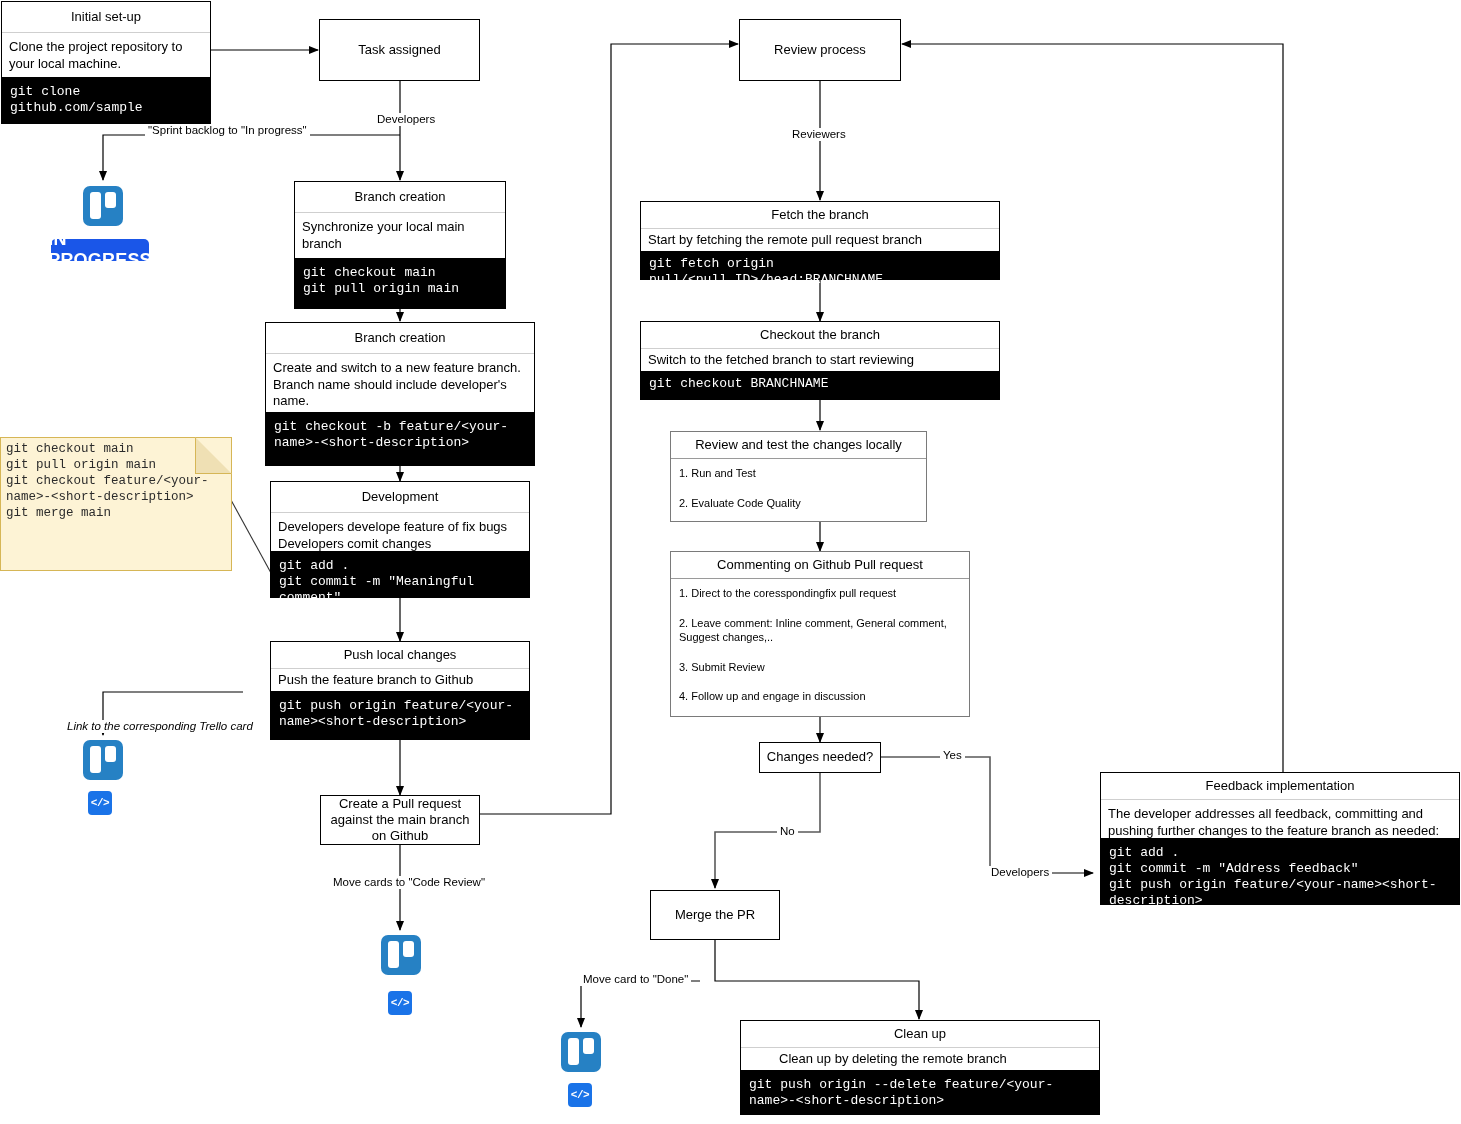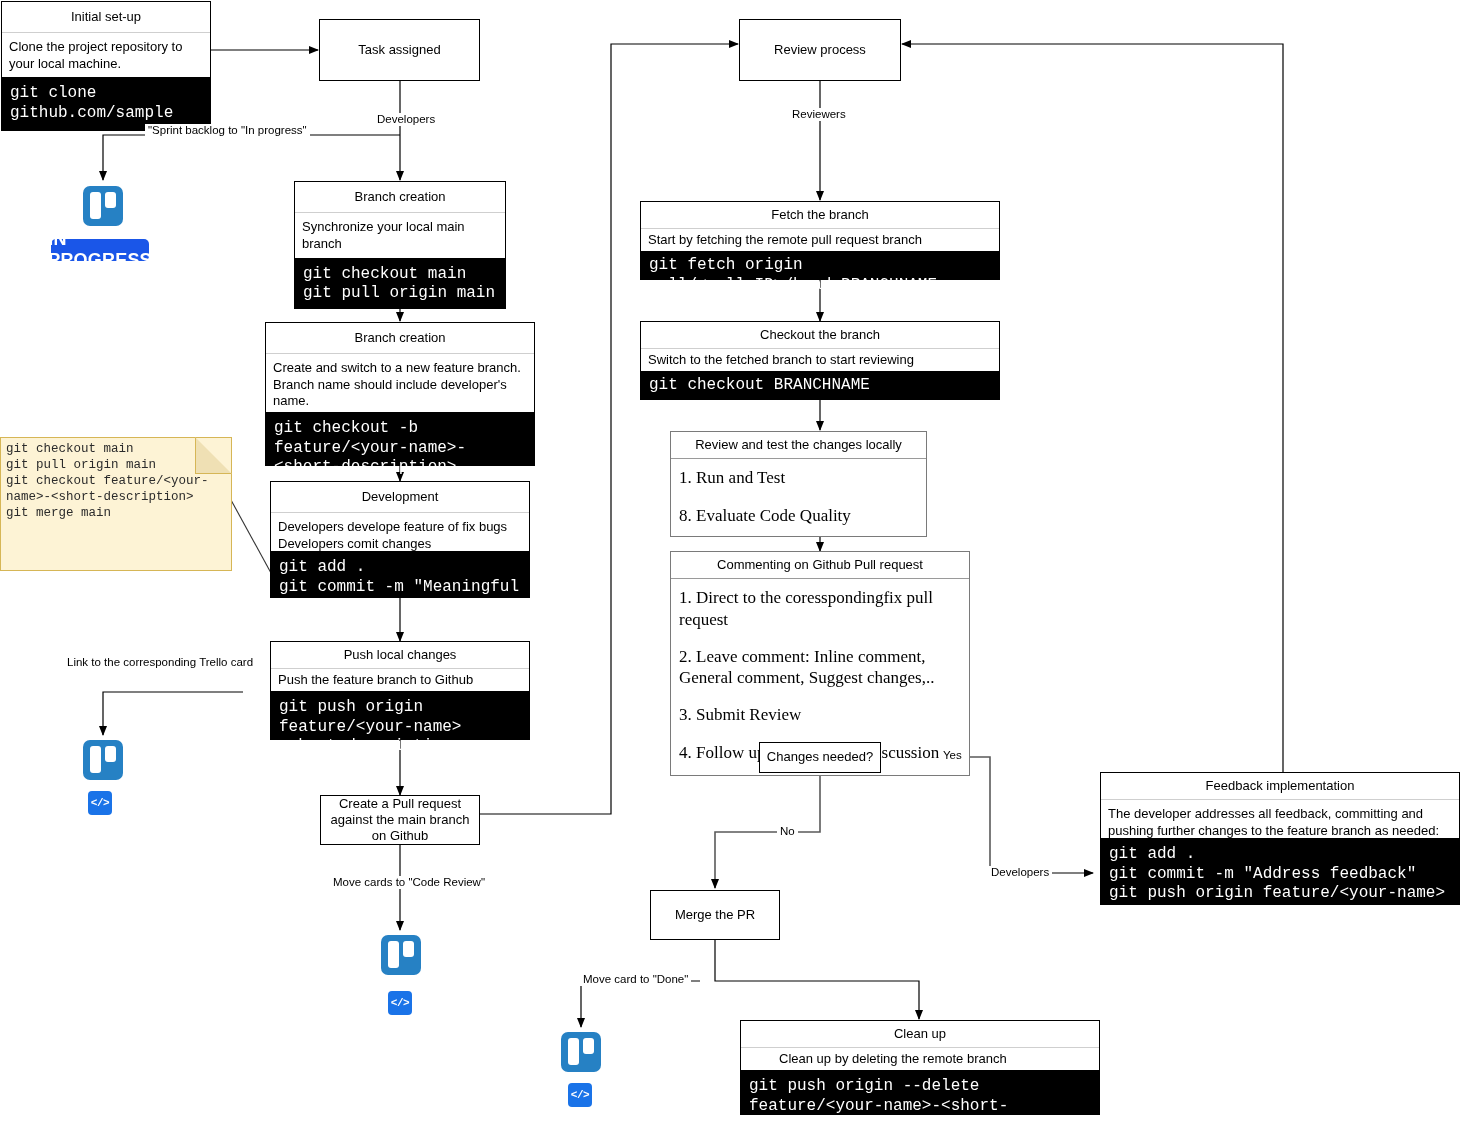--- a/index.html
+++ b/index.html
@@ -45,31 +45,30 @@
   .n-title.gray { border-bottom: 1px solid #9a9a9a; }
   .n-body {
     box-sizing: border-box;
     padding: 6px 7px;
     font-size: 13px;
     background: #ffffff;
   }
   .n-list {
     box-sizing: border-box;
     padding: 8px 8px 10px 8px;
-    font-size: 17px;
-    font-family: Liberation Serif, serif;
+    font-size: 11px;
   }
   .n-list div { margin: 0 0 16px 0; }
   .n-list div:last-child { margin-bottom: 0; }
   .n-code {
     box-sizing: border-box;
     background: #000000;
     color: #ffffff;
     font-family: "Liberation Mono", "DejaVu Sans Mono", monospace;
-    font-size: 16px;
+    font-size: 13px;
     line-height: 1.22;
     padding: 7px 8px;
     white-space: pre-wrap;
     word-break: break-word;
   }
   .plain-node {
     position: absolute;
     box-sizing: border-box;
     border: 1px solid #000000;
     background: #ffffff;
@@ -290,21 +289,21 @@
   <div class="node" style="left:640px; top:321px; width:360px;">
     <div class="n-title" style="padding:5px 6px;">Checkout the branch</div>
     <div class="n-body" style="height:22px; padding-top:3px;">Switch to the fetched branch to start  reviewing</div>
     <div class="n-code" style="height:28px; padding-top:5px;">git checkout BRANCHNAME</div>
   </div>
 
   <div class="node grayborder" style="left:670px; top:431px; width:257px;">
     <div class="n-title gray" style="padding:5px 6px;">Review and test the changes locally</div>
     <div class="n-list">
       <div>1. Run and Test</div>
-      <div>8. Evaluate Code Quality</div>
+      <div>2. Evaluate Code Quality</div>
     </div>
   </div>
 
   <div class="node grayborder" style="left:670px; top:551px; width:300px;">
     <div class="n-title gray" style="padding:5px 6px;">Commenting on Github Pull request</div>
     <div class="n-list" style="padding:8px 8px 12px 8px;">
       <div>1. Direct to the coresspondingfix pull request</div>
       <div>2. Leave comment: Inline comment, General comment, Suggest changes,..</div>
       <div>3. Submit Review</div>
       <div>4. Follow up and engage in discussion</div>
@@ -360,21 +359,21 @@
   <div class="codebadge" style="left:388px; top:991px;">&lt;/&gt;</div>
 
   <div class="trello" style="left:561px; top:1032px;">
     <div class="c1"></div>
     <div class="c2"></div>
   </div>
   <div class="codebadge" style="left:568px; top:1083px;">&lt;/&gt;</div>
 
   <div class="edge-label" style="left:374px; top:113px;">Developers</div>
   <div class="edge-label" style="left:145px; top:124px;">"Sprint backlog to "In progress"</div>
-  <div class="edge-label" style="left:789px; top:108px;">Reviewers</div>
-  <div class="edge-label" style="left:64px; top:656px;">Link to the corresponding Trello card</div>
+  <div class="edge-label" style="left:789px; top:128px;">Reviewers</div>
+  <div class="edge-label" style="left:64px; top:720px;font-style:italic;">Link to the corresponding Trello card</div>
   <div class="edge-label" style="left:330px; top:876px;">Move cards to "Code Review"</div>
   <div class="edge-label" style="left:940px; top:749px;">Yes</div>
   <div class="edge-label" style="left:777px; top:825px;">No</div>
   <div class="edge-label" style="left:988px; top:866px;">Developers</div>
   <div class="edge-label" style="left:580px; top:973px;">Move card to "Done"</div>
 
 </div>
 
 </body></html>

